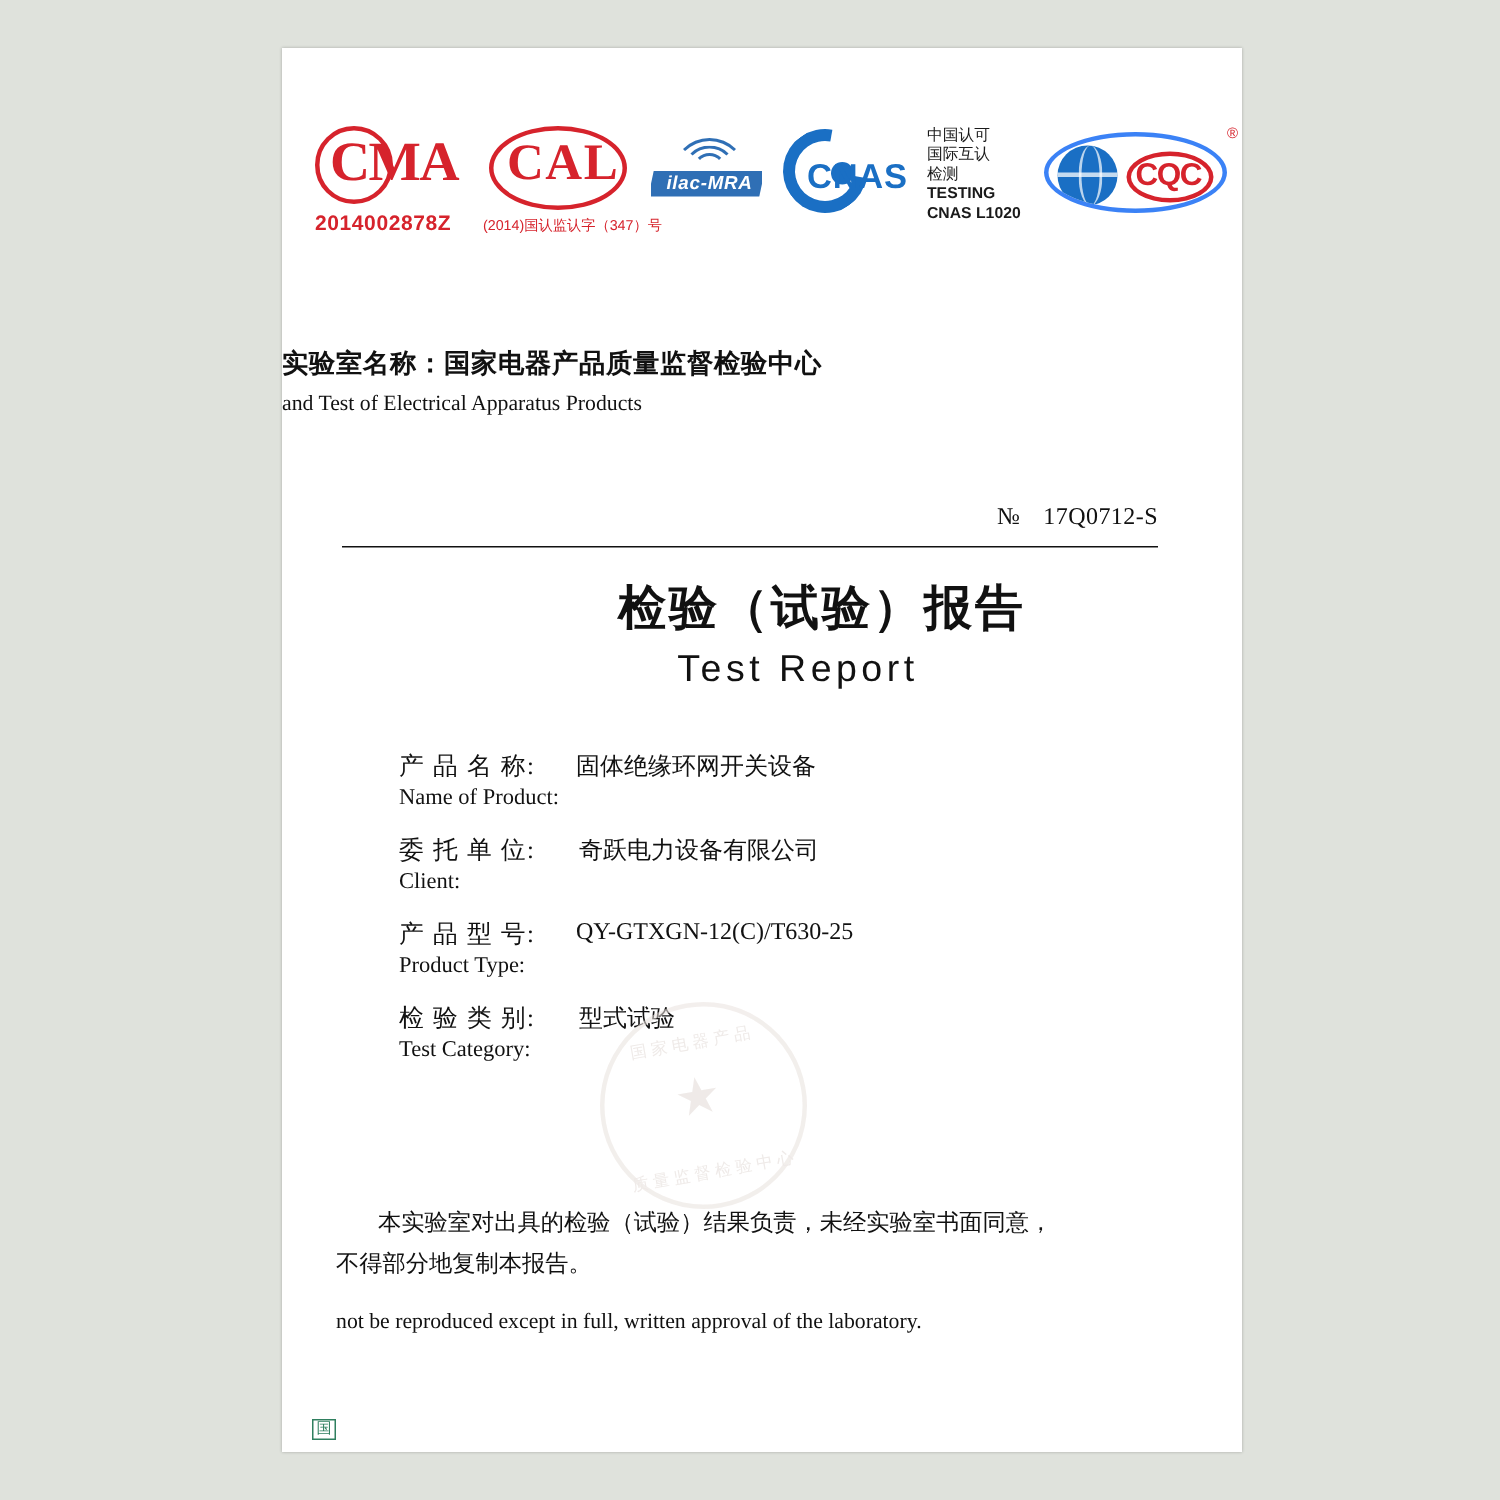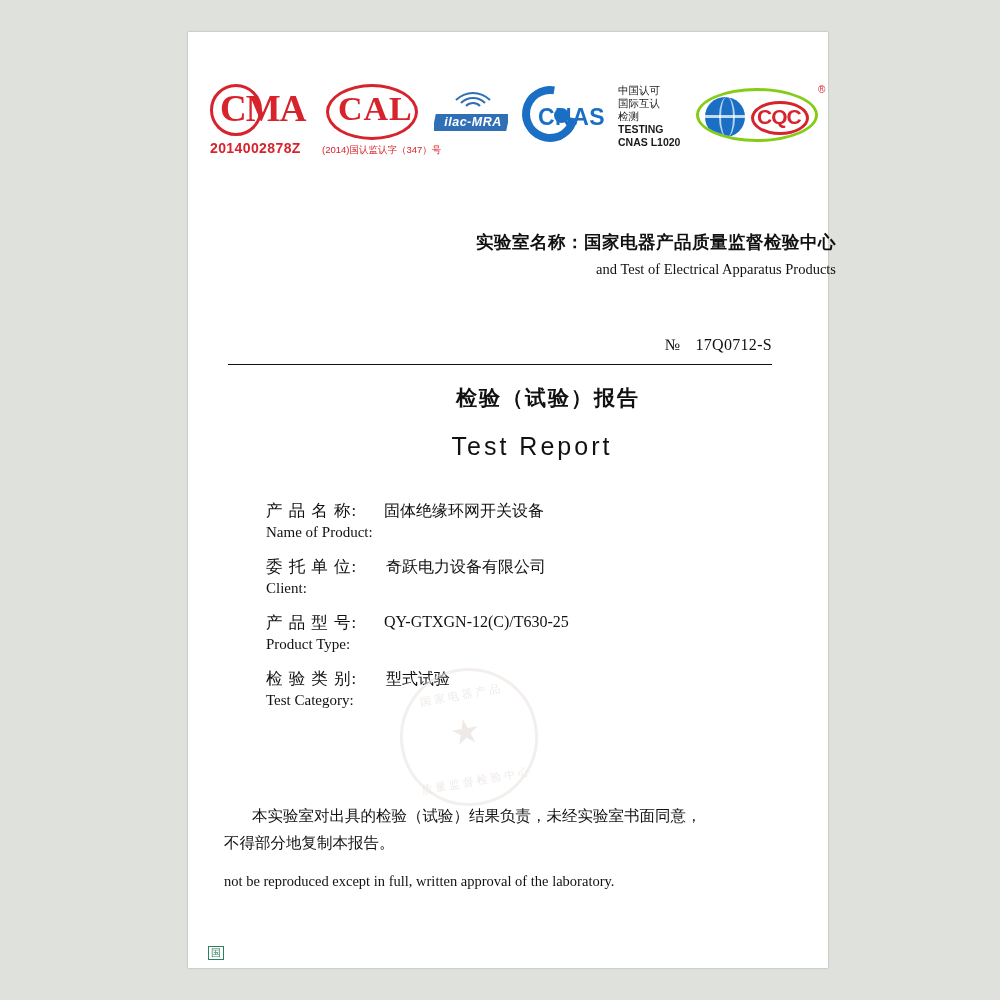--- a/index.html
+++ b/index.html
@@ -182,21 +182,21 @@
     line-height: 13px;
     white-space: nowrap;
   }
 
   
   .logo-cqc { left: 508px; width: 128px; }
   .cqc-ell {
     position: absolute;
     left: 0; top: 4px;
     width: 122px; height: 54px;
-    border: 3px solid #84cc16;
+    border: 3px solid #3b82f6;
     border-radius: 50%;
     box-sizing: border-box;
     background: #ffffff;
     overflow: hidden;
   }
   .cqc-globe {
     position: absolute;
     left: 6px; top: 6px;
     width: 40px; height: 40px;
     border-radius: 50%;
@@ -242,22 +242,21 @@
     font-size: 10px;
     color: #d6232c;
   }
 
   
   .lab {
     position: absolute;
     left: 0;
     top: 198px;
     width: 624px;
-    text-align: right;
-    margin-left: 24px;
+    text-align: left;
   }
   .lab-cn {
     font-family: "Liberation Serif", serif;
     font-size: 17.5px;
     font-weight: bold;
     color: #111;
     letter-spacing: 0.5px;
   }
   .lab-en-wrap {
     margin-top: 5px;
@@ -297,21 +296,21 @@
     letter-spacing: 0.3px;
   }
 
   
   .title-cn {
     position: absolute;
     left: 0; top: 352px;
     width: 720px;
     text-align: center;
     font-family: "Liberation Serif", serif;
-    font-size: 21px;
+    font-size: 32px;
     font-weight: bold;
     letter-spacing: 2px;
     color: #111;
   }
   .title-en {
     position: absolute;
     left: 0; top: 400px;
     width: 688px;
     text-align: center;
     font-family: Liberation Sans, sans-serif;

